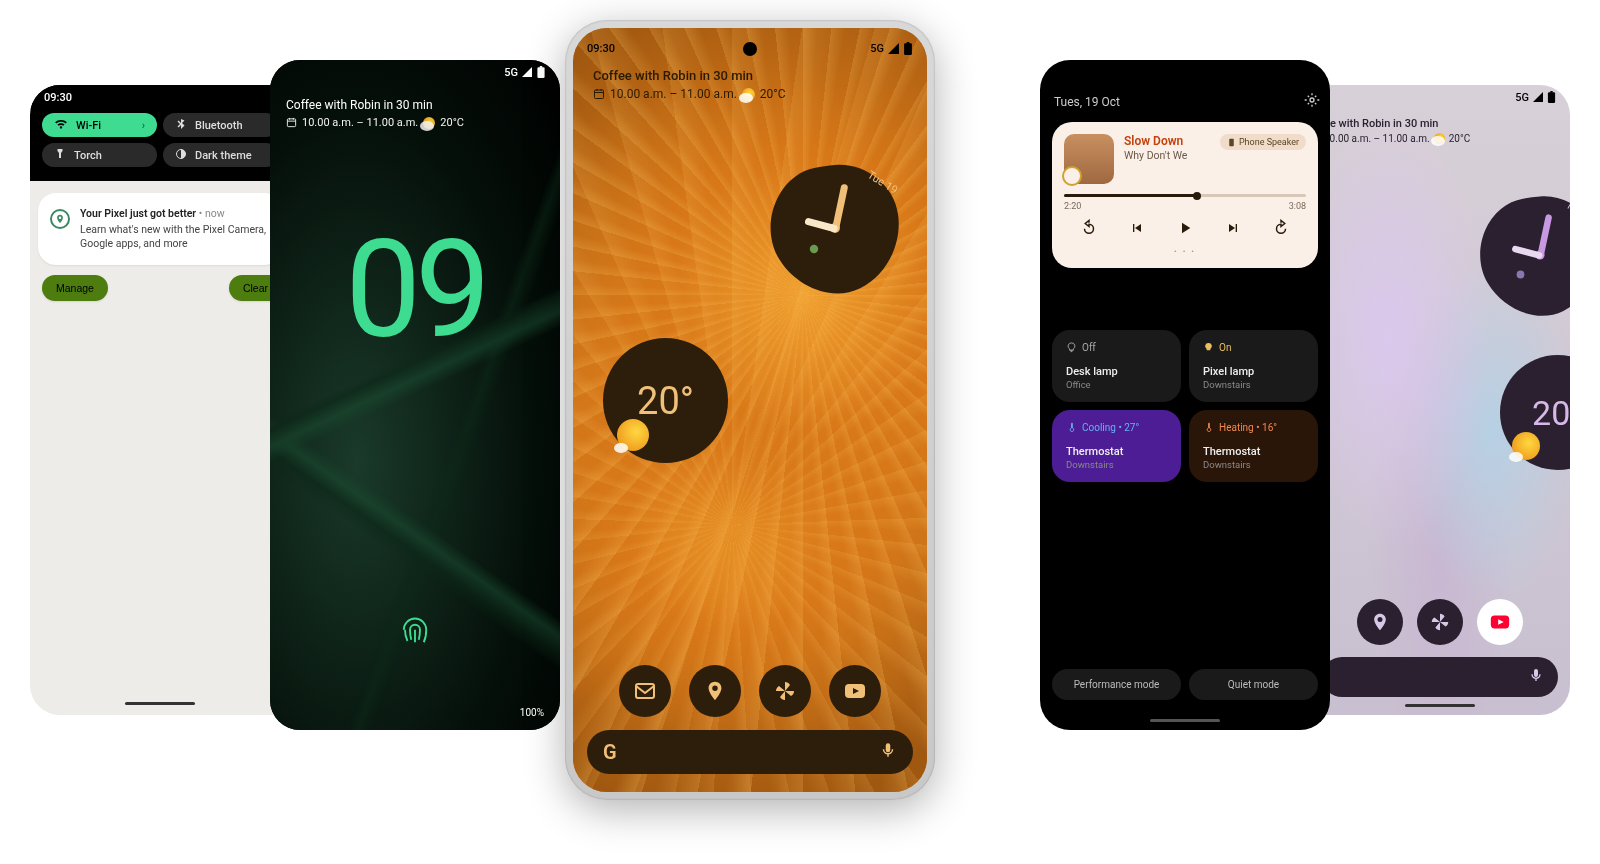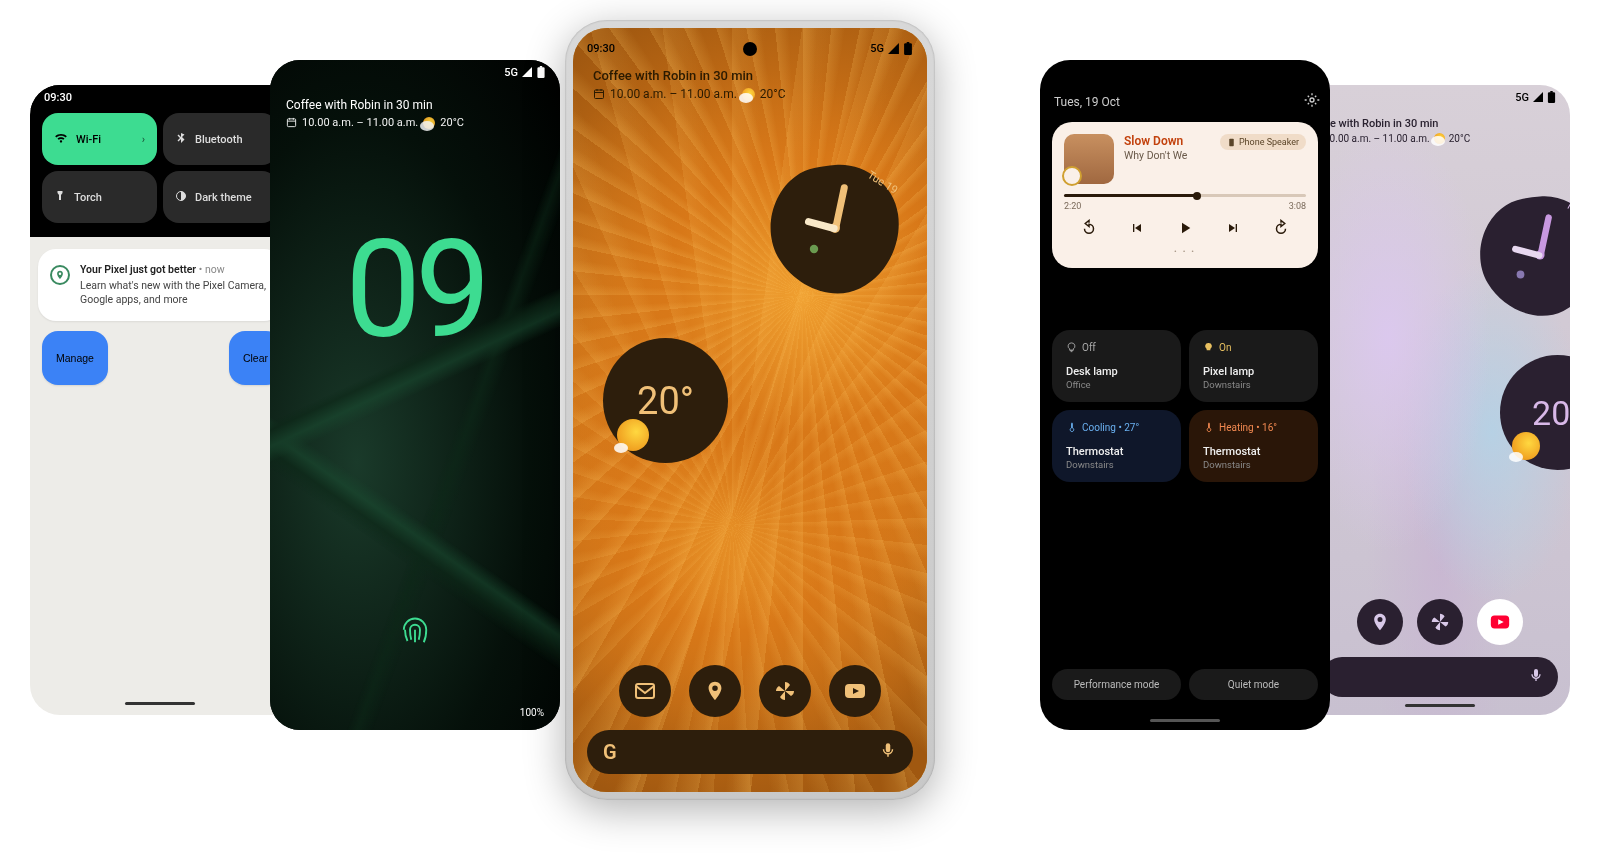--- a/index.html
+++ b/index.html
@@ -8,32 +8,32 @@
 
   .phone { position: absolute; border-radius: 30px; overflow: hidden; }
   .phone .status-bar { position: absolute; top: 0; left: 0; right: 0; height: 24px; display: flex; justify-content: space-between; align-items: center; padding: 0 14px; font-size: 11px; font-weight: 500; z-index: 50; }
   .status-right { display: flex; gap: 3px; align-items: center; }
 
   
   .p1 { width: 260px; height: 630px; left: 30px; top: 85px; background: #edece8; z-index: 1; border-top-left-radius: 30px; border-bottom-left-radius: 30px; border-top-right-radius: 0; border-bottom-right-radius: 0; }
   .p1 .status-bar { color: #fff; background: #000; }
   .p1 .qs-panel { background: #000; padding: 28px 12px 14px; }
   .p1 .qs-grid { display: grid; grid-template-columns: 1fr 1fr; gap: 6px; }
-  .p1 .qs-tile { border-radius: 16px; height: 52px; display: flex; align-items: center; padding: 0 12px; gap: 8px; font-size: 11px; font-weight: 500; }
+  .p1 .qs-tile { border-radius: 16px; height: 24px; display: flex; align-items: center; padding: 0 12px; gap: 8px; font-size: 11px; font-weight: 500; }
   .p1 .qs-tile.active { background: #3ddc91; color: #000; }
   .p1 .qs-tile.off { background: #2a2a2a; color: #ddd; }
   .p1 .chev { margin-left: auto; opacity: .6; }
   .p1 .notif-area { padding: 12px 8px; background: #edece8; }
   .p1 .notif-card { background: #fff; border-radius: 18px; padding: 14px 12px; box-shadow: 0 1px 2px rgba(0,0,0,.08); display: flex; gap: 10px; }
   .p1 .notif-icon { width: 20px; height: 20px; border: 2px solid #3a8a60; border-radius: 50%; flex: none; display: flex; align-items: center; justify-content: center; margin-top: 2px; }
   .p1 .notif-title { font-size: 10.5px; font-weight: 600; color: #222; }
   .p1 .notif-title .sub { font-weight: 400; color: #888; }
   .p1 .notif-body { font-size: 10.5px; color: #444; line-height: 1.35; margin-top: 3px; }
   .p1 .notif-footer { display: flex; justify-content: space-between; margin-top: 10px; padding: 0 4px; }
-  .p1 .notif-btn { background: #3b82f6; border: none; border-radius: 16px; padding: 21px 14px; font-size: 10.5px; font-weight: 500; box-shadow: 0 1px 2px rgba(0,0,0,.1); }
+  .p1 .notif-btn { background: #4d7c0f; border: none; border-radius: 16px; padding: 7px 14px; font-size: 10.5px; font-weight: 500; box-shadow: 0 1px 2px rgba(0,0,0,.1); }
   .p1 .nav-handle { position: absolute; bottom: 10px; left: 50%; transform: translateX(-50%); width: 70px; height: 3px; background: #333; border-radius: 3px; }
 
   
   .p2 { width: 290px; height: 670px; left: 270px; top: 60px; background: #0a0f0c; z-index: 2; }
   .p2::before { content:''; position:absolute; inset:0; background: radial-gradient(ellipse at 30% 60%, #1a3a2a 0%, #05100a 60%, #000 100%); }
   .p2::after { content:''; position:absolute; inset:0; background:
     linear-gradient(155deg, transparent 45%, #0d2818 46%, #1a4a30 48%, transparent 50%),
     linear-gradient(35deg, transparent 30%, #0d2818 32%, #1a4a30 34%, transparent 36%),
     linear-gradient(110deg, transparent 60%, #0d2818 62%, transparent 65%);
     opacity:.6; }
@@ -85,21 +85,21 @@
   .p4 .pbar { height: 3px; background: #d8c8b8; border-radius: 2px; position: relative; }
   .p4 .pbar-fill { position: absolute; left: 0; top: 0; bottom: 0; width: 55%; background: #2a1a0a; border-radius: 2px; }
   .p4 .pbar-dot { position: absolute; left: 55%; top: 50%; transform: translate(-50%,-50%); width: 8px; height: 8px; background: #2a1a0a; border-radius: 50%; }
   .p4 .ptimes { display: flex; justify-content: space-between; font-size: 9px; color: #7a6a5a; margin-top: 4px; }
   .p4 .media-ctrls { display: flex; justify-content: space-around; align-items: center; margin-top: 8px; }
   .p4 .media-ctrls span { cursor: pointer; }
   .p4 .pagedots { text-align: center; margin-top: 6px; font-size: 8px; color: #a89888; letter-spacing: 2px; }
   .p4 .tiles { position: absolute; top: 270px; left: 12px; right: 12px; display: grid; grid-template-columns: 1fr 1fr; gap: 8px; }
   .p4 .tile { border-radius: 18px; padding: 12px 14px; }
   .p4 .tile.dark { background: #1a1a1a; }
-  .p4 .tile.blue { background: #0f172a; }
+  .p4 .tile.blue { background: #4c1d95; }
   .p4 .tile.orange { background: #2a1608; }
   .p4 .tile-top { font-size: 10px; display: flex; align-items: center; gap: 5px; }
   .p4 .tile-top.off { color: #aaa; }
   .p4 .tile-top.on { color: #e8c060; }
   .p4 .tile-top.cool { color: #6ab0f0; }
   .p4 .tile-top.heat { color: #f08850; }
   .p4 .tile-name { font-size: 11px; color: #eee; margin-top: 12px; font-weight: 500; }
   .p4 .tile-loc { font-size: 9.5px; color: #888; margin-top: 1px; }
   .p4 .modes { position: absolute; bottom: 30px; left: 12px; right: 12px; display: flex; gap: 8px; }
   .p4 .mode { flex: 1; background: #1a1a1a; border-radius: 18px; text-align: center; padding: 10px 0; font-size: 10px; color: #bbb; }

